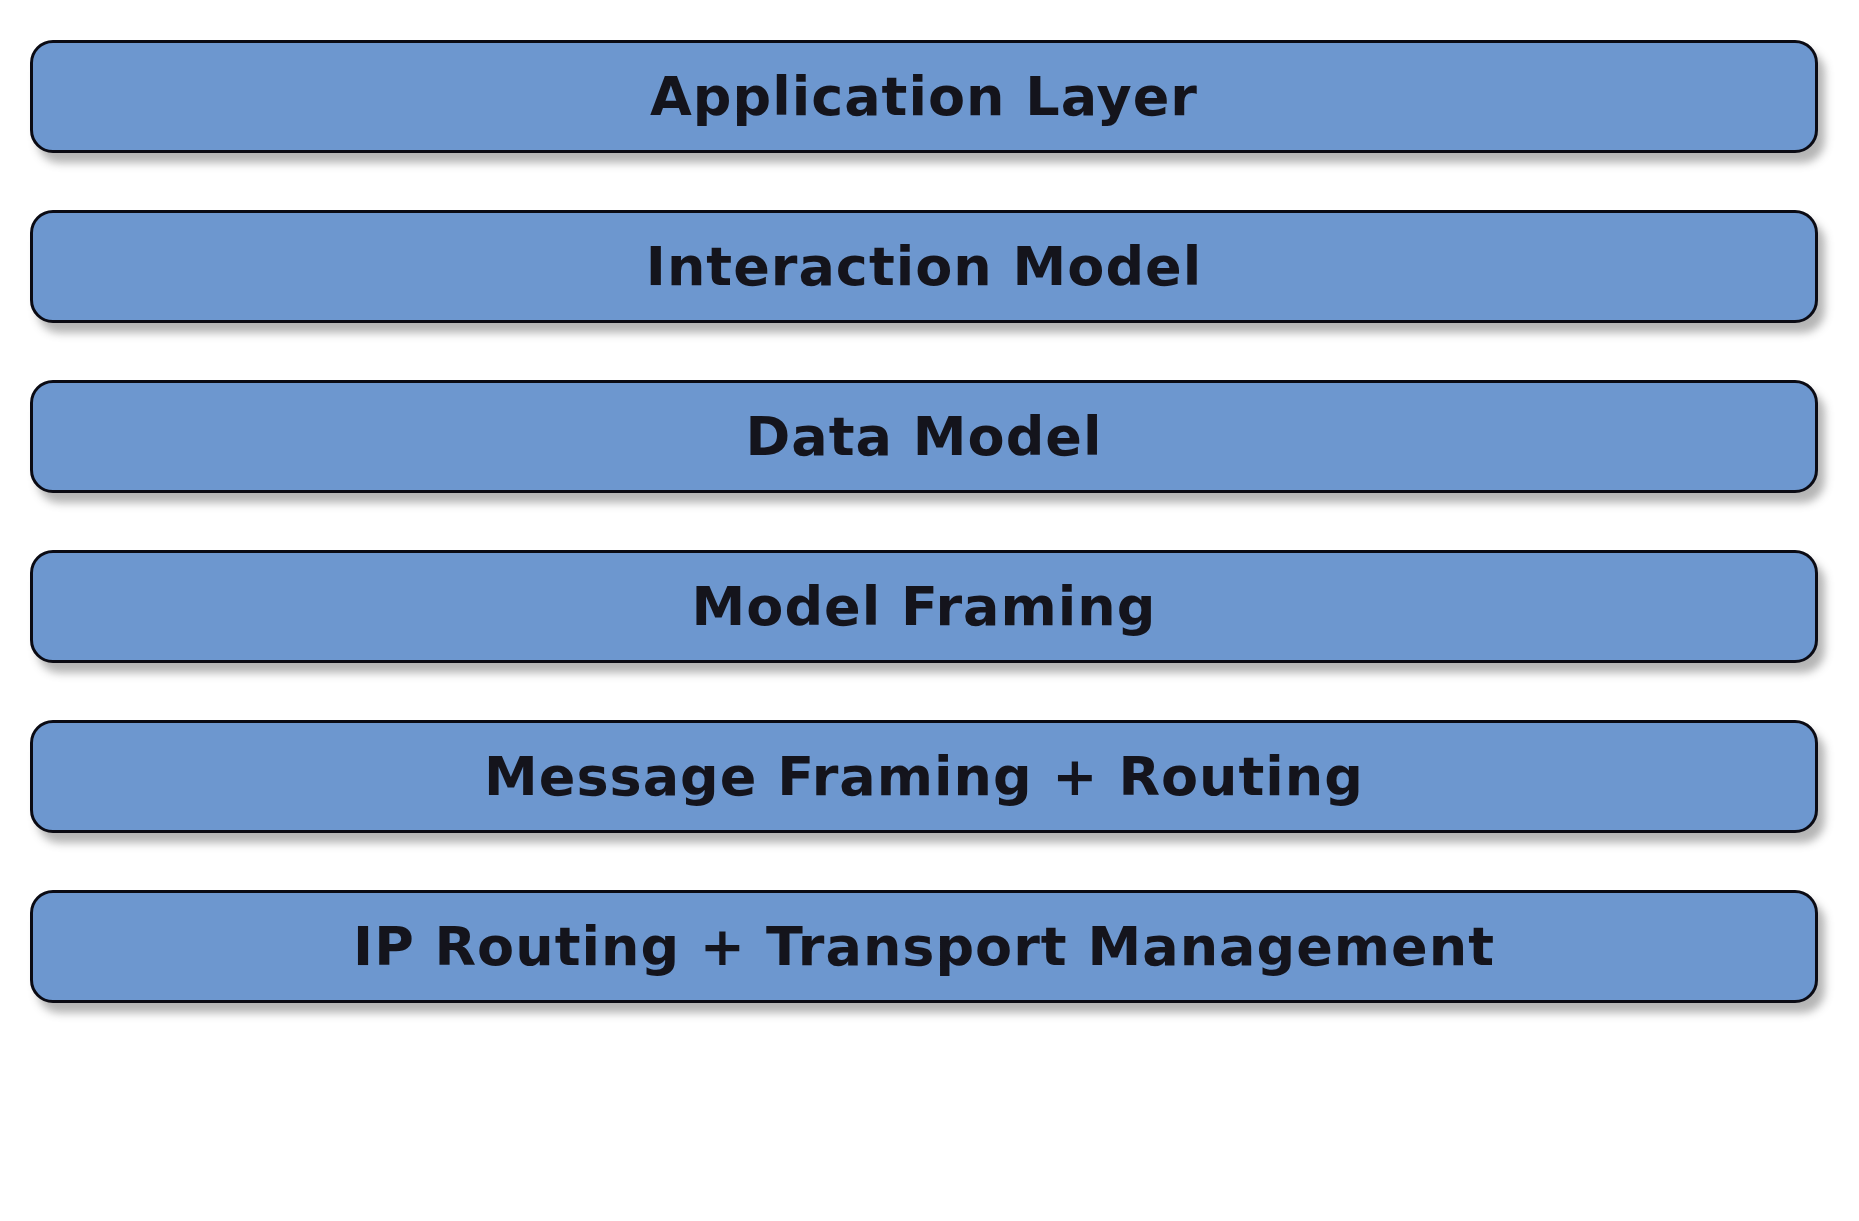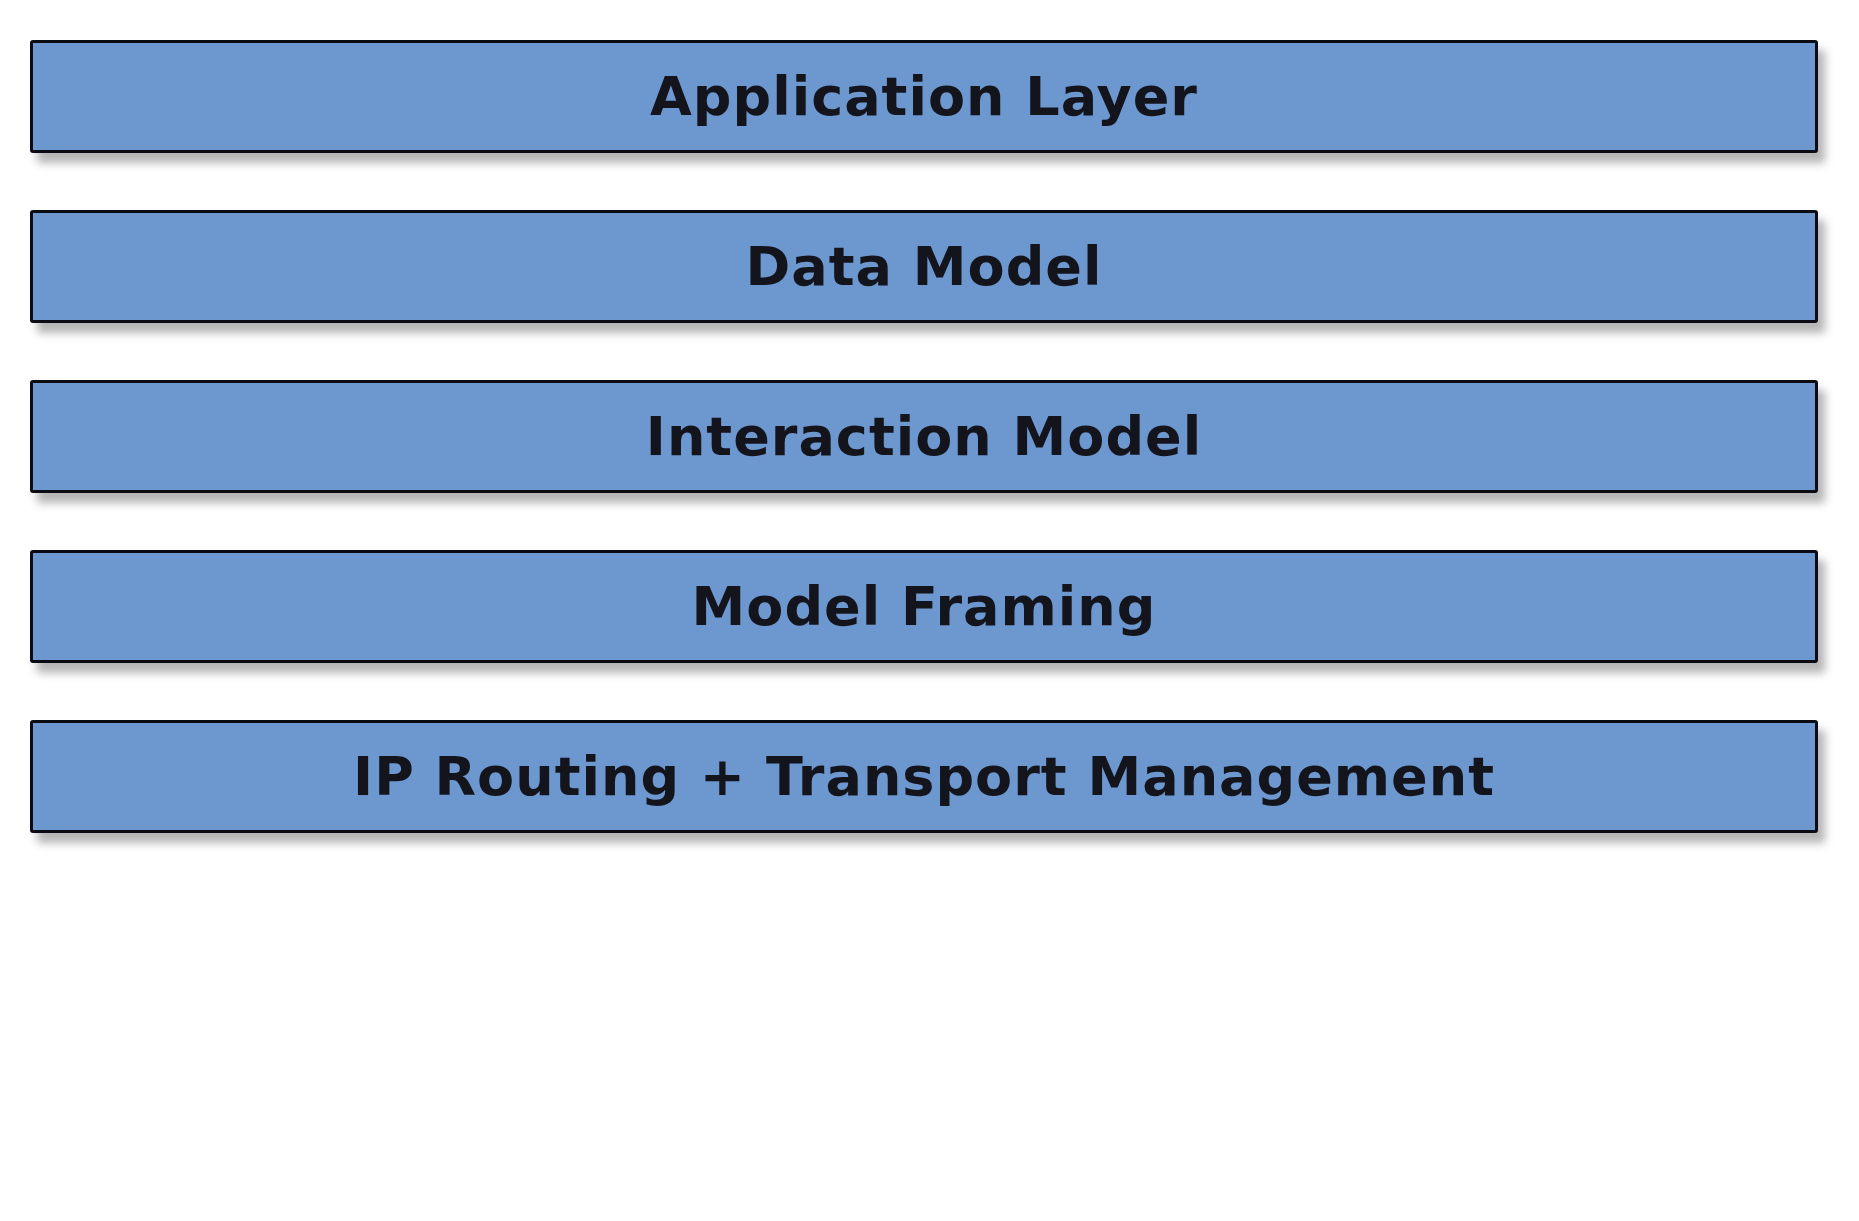--- a/index.html
+++ b/index.html
@@ -24,21 +24,21 @@
     top:40px;
     width:1788px;
     display:flex;
     flex-direction:column;
     gap:57px;
   }
   .layer-box{
     height:113px;
     background:var(--box-fill);
     border:3px solid var(--box-border);
-    border-radius:3px;
+    border-radius:23px;
     box-shadow:7px 10px 9px rgba(90,90,90,0.45);
     display:flex;
     align-items:center;
     justify-content:center;
   }
   .layer-label{
     font-size:54px;
     font-weight:bold;
     letter-spacing:1px;
     color:var(--label-text);
@@ -49,30 +49,33 @@
 <body>
 
 <div class="canvas">
   <div class="stack">
 
       <div class="layer-box">
         <span class="layer-label">Application Layer</span>
       </div>
 
       <div class="layer-box">
-        <span class="layer-label">Data Model</span>
+        <span class="layer-label">Interaction Model</span>
       </div>
 
       <div class="layer-box">
-        <span class="layer-label">Interaction Model</span>
+        <span class="layer-label">Data Model</span>
       </div>
 
       <div class="layer-box">
         <span class="layer-label">Model Framing</span>
       </div>
 
 
+      <div class="layer-box">
+        <span class="layer-label">Message Framing + Routing</span>
+      </div>
 
       <div class="layer-box">
         <span class="layer-label">IP Routing + Transport Management</span>
       </div>
     </div>
 </div>
 
 </body></html>

